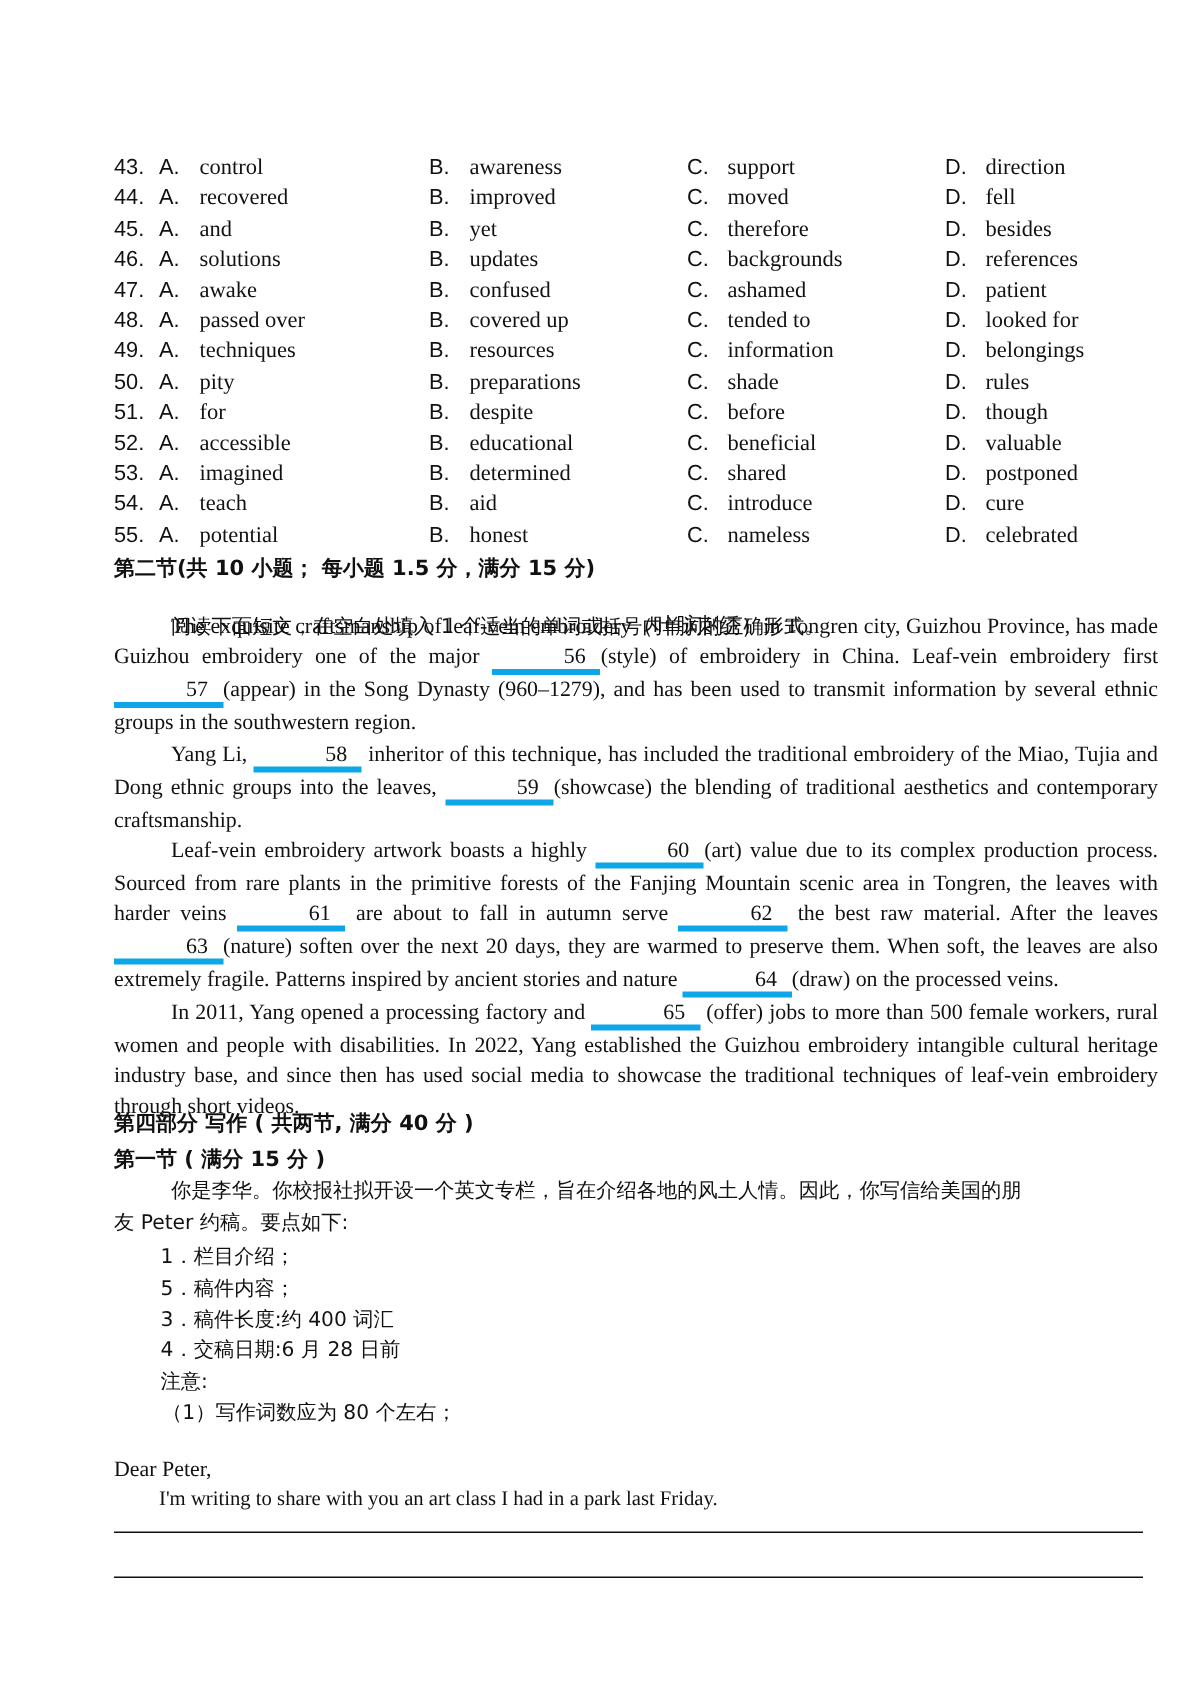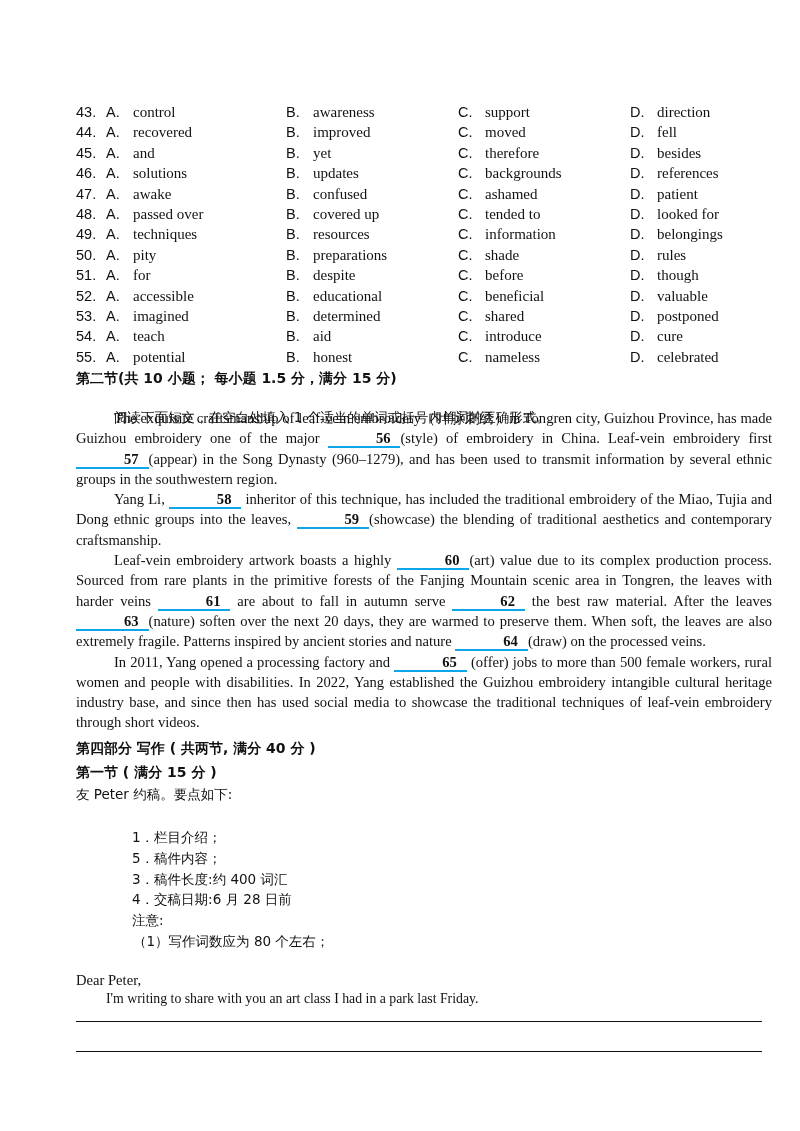--- a/index.html
+++ b/index.html
@@ -34,28 +34,27 @@
     font-size: 13.5px; white-space: nowrap;
   }
 
   
   .passage {
     position: absolute; left: 76px; top: 408px; width: 696px;
     font-size: 14.6px; line-height: 20.3px; text-align: justify;
   }
   .passage p { margin: 0; text-indent: 38px; }
   .blank {
-    display: inline-block; border-bottom: 2px solid #0ea5e9;
+    display: inline-block; border-bottom: 4px solid #0ea5e9;
     text-align: center; line-height: 15px; padding: 0 10px;
     min-width: 44px;
-    font-weight: bold;
   }
 
   
-  .req { position: absolute; left: 107px; font-family: "DejaVu Sans", "Liberation Sans", sans-serif; font-size: 13.5px; white-space: nowrap; margin-left: 25px; }
+  .req { position: absolute; left: 107px; font-family: "DejaVu Sans", "Liberation Sans", sans-serif; font-size: 13.5px; white-space: nowrap; }
   .prompt-cn {
     position: absolute; left: 76px; top: 805px; width: 700px;
     font-family: "DejaVu Sans", "Liberation Sans", sans-serif; font-size: 13.5px; line-height: 21px;
   }
   .prompt-cn .first { padding-left: 38px; display: block; }
   .letter { position: absolute; left: 76px; font-size: 14.6px; white-space: nowrap; }
   .rule { position: absolute; left: 76px; width: 686px; border-top: 1.5px solid #111; }
 
   .footer {
     position: absolute; top: 1075px; left: 172px;
@@ -327,20 +326,21 @@
     <p><span>The exquisite craftsmanship of leaf-vein embroidery（叶脉刺绣）in Tongren city, Guizhou Province, has made Guizhou embroidery one of the major </span><span class="blank">56</span><span>(style) of embroidery in China. Leaf-vein embroidery first </span><span class="blank">57</span><span>(appear) in the Song Dynasty (960–1279), and has been used to transmit information by several ethnic groups in the southwestern region.</span></p>
     <p><span>Yang Li, </span><span class="blank">58</span><span> inheritor of this technique, has included the traditional embroidery of the Miao, Tujia and Dong ethnic groups into the leaves, </span><span class="blank">59</span><span>(showcase) the blending of traditional aesthetics and contemporary craftsmanship.</span></p>
     <p><span>Leaf-vein embroidery artwork boasts a highly </span><span class="blank">60</span><span>(art) value due to its complex production process. Sourced from rare plants in the primitive forests of the Fanjing Mountain scenic area in Tongren, the leaves with harder veins </span><span class="blank">61</span><span> are about to fall in autumn serve </span><span class="blank">62</span><span> the best raw material. After the leaves </span><span class="blank">63</span><span>(nature) soften over the next 20 days, they are warmed to preserve them. When soft, the leaves are also extremely fragile. Patterns inspired by ancient stories and nature </span><span class="blank">64</span><span>(draw) on the processed veins.</span></p>
     <p><span>In 2011, Yang opened a processing factory and </span><span class="blank">65</span><span> (offer) jobs to more than 500 female workers, rural women and people with disabilities. In 2022, Yang established the Guizhou embroidery intangible cultural heritage industry base, and since then has used social media to showcase the traditional techniques of leaf-vein embroidery through short videos.</span></p>
   </div>
 
   <div class="sec-head" style="top:740px;">第四部分 写作 ( 共两节, 满分 40 分 )</div>
   <div class="sec-head" style="top:764px;">第一节 ( 满分 15 分 )</div>
 
   <div class="prompt-cn" style="top:784px;">
+    <span class="first">你是李华。你校报社拟开设一个英文专栏，旨在介绍各地的风土人情。因此，你写信给美国的朋</span>
     <span>友 Peter 约稿。要点如下:</span>
   </div>
 
   <div class="req" style="top:829px;">1．栏目介绍；</div>
   <div class="req" style="top:850px;">5．稿件内容；</div>
   <div class="req" style="top:871px;">3．稿件长度:约 400 词汇</div>
   <div class="req" style="top:891px;">4．交稿日期:6 月 28 日前</div>
   <div class="req" style="top:912px;">注意:</div>
   <div class="req" style="top:933px; left:108px;">（1）写作词数应为 80 个左右；</div>
 

